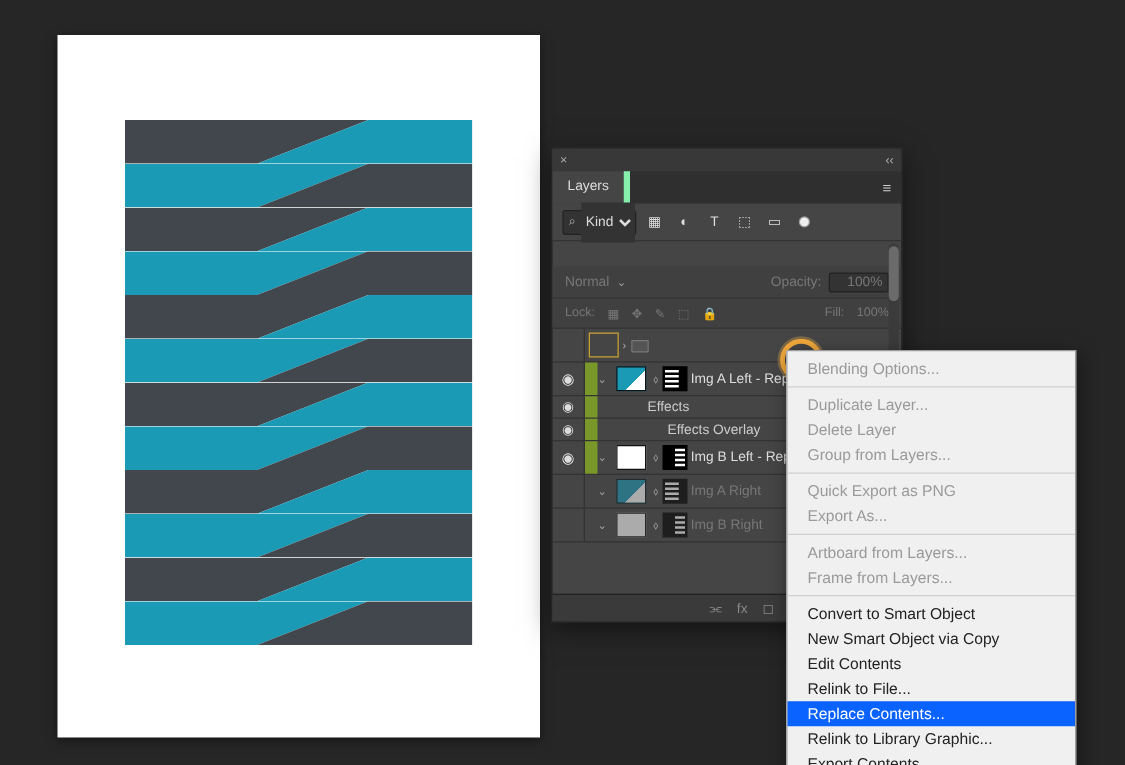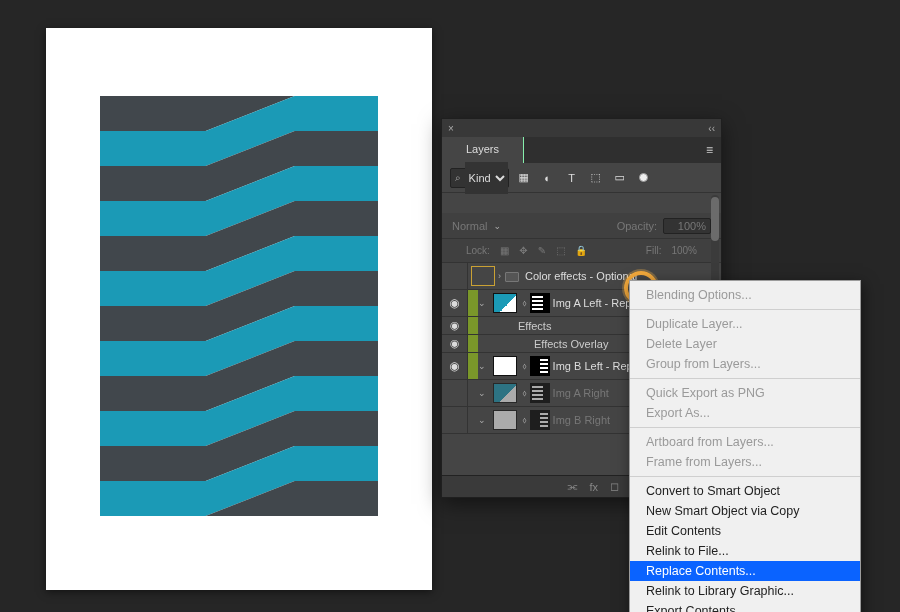--- a/index.html
+++ b/index.html
@@ -13,32 +13,32 @@
   .dark { background: #41474c; }
   .shape-left { clip-path: polygon(0 0, 70% 0, 38% 100%, 0 100%); }
   .shape-right { clip-path: polygon(70% 0, 100% 0, 100% 100%, 38% 100%); }
 
   
   .panel { position: absolute; left: 441px; top: 118px; width: 281px; height: 380px; background: #454545; border: 1px solid #1f1f1f; box-shadow: 0 6px 20px rgba(0,0,0,.5); color: #ccc; font-size: 11px; }
   .panel-top { height: 18px; background: #383838; display:flex; align-items:center; padding:0 6px; color:#aaa; }
   .panel-top .x { font-size:10px; cursor:default; }
   .panel-top .chev { margin-left:auto; font-size:10px; }
   .tabs { height: 26px; background: #2f2f2f; display:flex; align-items:flex-end; }
-  .tab { height:26px; padding: 6px 24px 4px; background:#454545; color:#ddd; border-right:1px solid #86efac; }
+  .tab { height:26px; padding: 6px 12px 4px; background:#454545; color:#ddd; border-right:5px solid #86efac; }
   .tabs .menu { margin-left:auto; padding:6px 8px; color:#ccc; font-size:12px; }
   .filter-row { height: 30px; padding: 4px 8px; display:flex; align-items:center; gap:6px; background:#454545; border-bottom:1px solid #333; }
   .kind { display:flex; align-items:center; background:#333; border:1px solid #222; border-radius:2px; height:20px; }
   .kind .q { padding:0 4px; color:#aaa; font-size:10px; }
   .kind select { background:#333; color:#ddd; border:none; font-size:11px; height:32px; }
   .ficon { width:18px; height:18px; display:flex; align-items:center; justify-content:center; color:#ddd; font-size:11px; }
   .dot { width:9px; height:9px; border-radius:50%; background:#efefef; border:1px solid #999; }
   .opt-row { height:26px; padding:0 10px; display:flex; align-items:center; gap:6px; color:#777; background:#404040; border-bottom:1px solid #333; font-size:11px;margin-top:20px; }
   .opt-row .filler { flex:1; }
   .opt-row .pct { background:#333; border:1px solid #222; padding:1px 4px; border-radius:2px; color:#777; width:48px; text-align:right; }
-  .lock-row { height:24px; padding:0 24px; display:flex; align-items:center; gap:10px; color:#777; background:#404040; border-bottom:1px solid #333; font-size:10px;}
+  .lock-row { height:24px; padding:0 10px; display:flex; align-items:center; gap:10px; color:#777; background:#404040; border-bottom:1px solid #333; font-size:10px;}
   .layers { position:relative; }
   .row { display:flex; align-items:center; height:27px; border-bottom:1px solid #333; }
   .vis { width:26px; display:flex; align-items:center; justify-content:center; color:#ddd; font-size:12px; border-right:1px solid #333; height:100%; }
   .chip { width:10px; height:100%; }
   .chip.green { background:#7a972a; }
   .chip.gold  { width:24px; height:20px; margin:3px; border:1px solid #caa134; }
   .thumb { width:24px; height:20px; margin:3px; background:#1b9ab6; position:relative; border:1px solid #111; }
   .thumb.corner::after { content:""; position:absolute; inset:0; background:linear-gradient(135deg, transparent 60%, #fff 60%); }
   .mask { width:20px; height:20px; margin:3px 3px 3px 0; background:#000; display:flex; flex-direction:column; justify-content:space-around; padding:2px; }
   .mask span{ height:2px; background:#fff; width:70%; }
@@ -143,21 +143,20 @@
     <span>Fill:</span>
     <span class="pct">100%</span>
   </div>
 
   <div class="layers" id="layer-rows">
       <div class="row">
         <div class="vis"></div>
         <div class="chip gold"></div>
         <span class="tog">›</span>
         <span class="folder-ic"></span>
-        <span class="name">Color effects - Optional</span>
       </div>
       <div class="row">
         <div class="vis">◉</div>
         <div class="chip green"></div>
         <span class="tog">⌄</span>
         <div class="thumb corner"></div>
         <span class="link-ic">⬨</span>
         <div class="mask">
           <span></span>
           <span></span>

